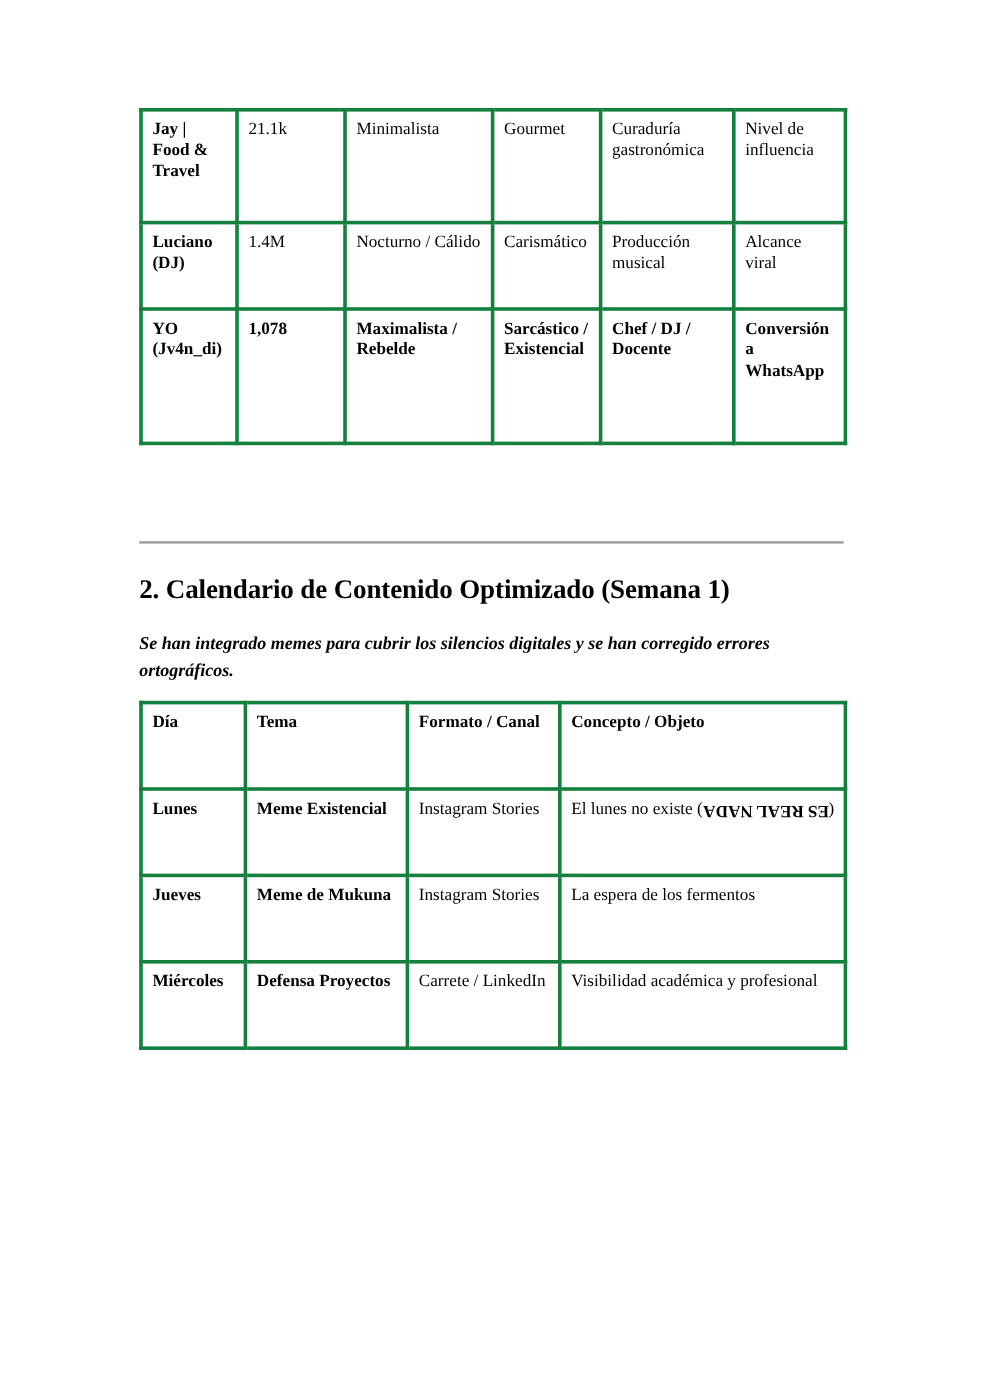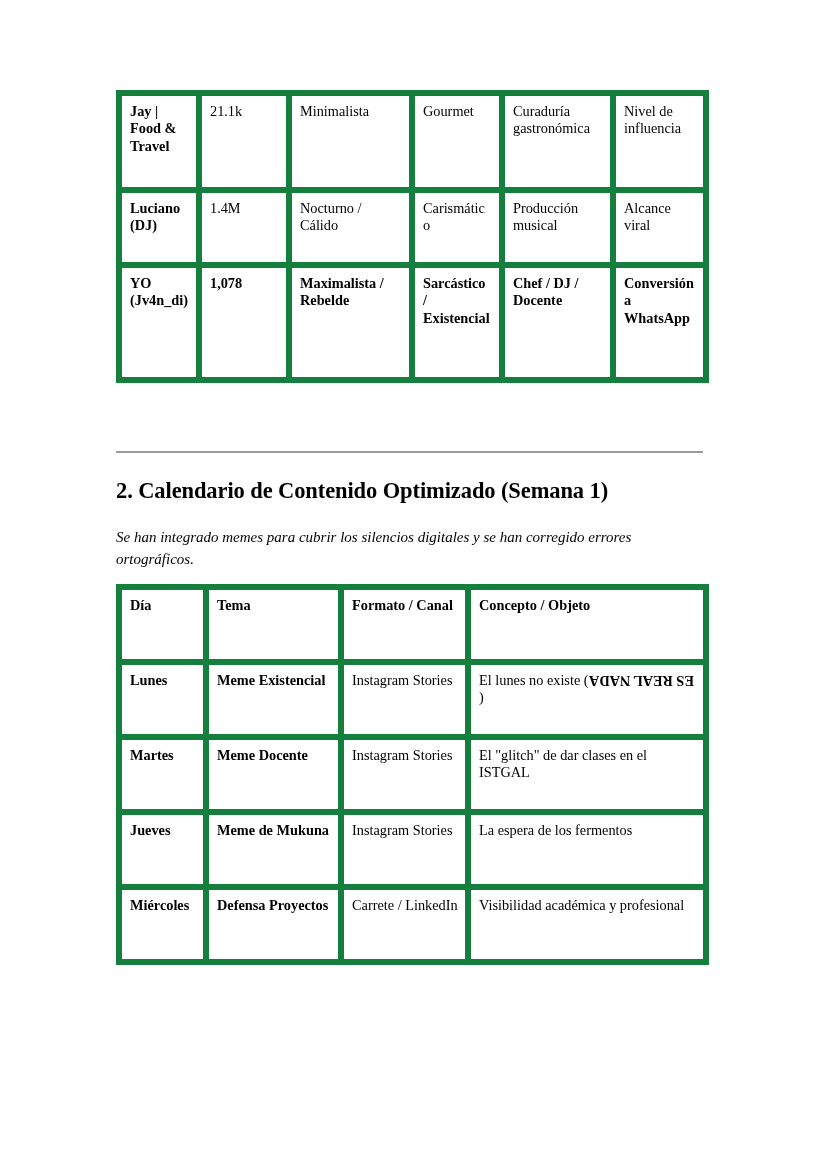--- a/index.html
+++ b/index.html
@@ -25,21 +25,21 @@
 
   
   table.doc-table {
     border-collapse: collapse;
     table-layout: fixed;
     width: 587px;
     font-size: 14.3px;
     line-height: 1.22;
   }
   table.doc-table td {
-    border: 6px solid #15803d;
+    border: 3px solid #15803d;
     vertical-align: top;
     padding: 7px 7px 6px 8px;
     word-wrap: break-word;
     overflow-wrap: anywhere;
     hyphens: none;
   }
   td.b { font-weight: bold; }
 
   
   table.influencers col.c0 { width: 80px; }
@@ -89,20 +89,21 @@
   }
   .intro {
     position: absolute;
     left: 116px;
     top: 527px;
     width: 580px;
     font-size: 15px;
     font-style: italic;
     line-height: 1.45;
     margin: 0;
+    font-weight: bold;
   }
 
   
   .table-one-wrap { position: absolute; left: 116px; top: 90px; }
   .table-two-wrap { position: absolute; left: 116px; top: 584px; }
 
   
   .flip180 {
     display: inline-block;
     transform: rotate(180deg);
@@ -174,26 +175,20 @@
           <td class="b">Concepto / Objeto</td>
         </tr>
 
         <tr>
           <td class="b">Lunes</td>
           <td class="b">Meme Existencial</td>
           <td>Instagram Stories</td>
           <td><span>El lunes no existe (</span><span class="flip180">ES REAL NADA</span><span>)</span></td>
         </tr>
 
-        <tr>
-          <td class="b">Martes</td>
-          <td class="b">Meme Docente</td>
-          <td>Instagram Stories</td>
-          <td>El "glitch" de dar clases en el ISTGAL</td>
-        </tr>
 
         <tr>
           <td class="b">Jueves</td>
           <td class="b">Meme de Mukuna</td>
           <td>Instagram Stories</td>
           <td>La espera de los fermentos</td>
         </tr>
 
         <tr>
           <td class="b">Miércoles</td>

